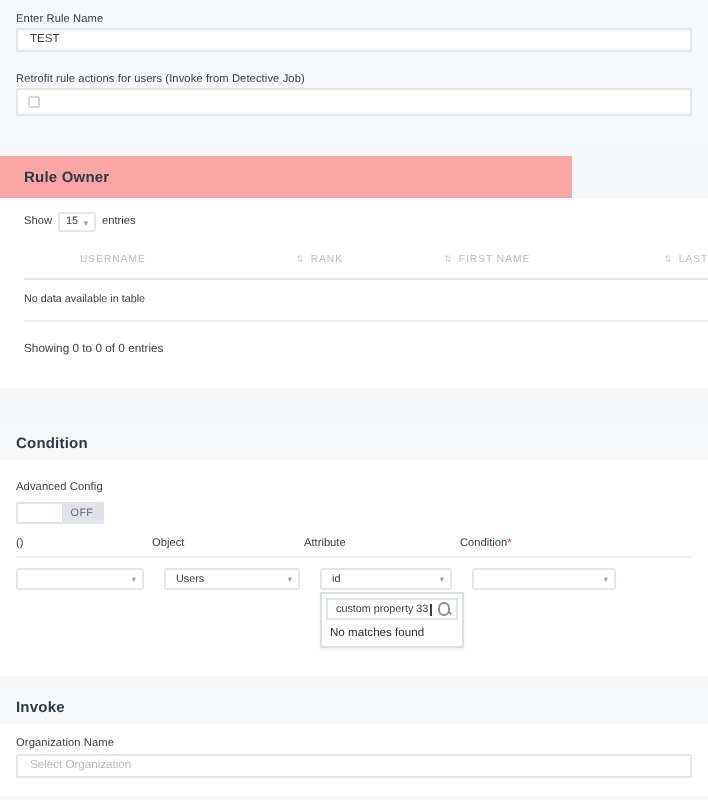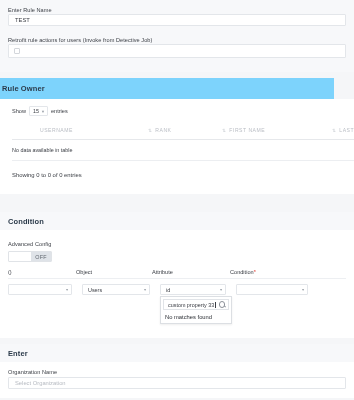--- a/index.html
+++ b/index.html
@@ -83,24 +83,24 @@
     width: 6px; height: 6px;
     border: 1px solid #d3d6db;
     background: #fff;
     box-sizing: border-box;
     border-radius: 1px;
   }
 
   
   .ruleowner-head {
     position: absolute; left: 0; top: 78px;
-    width: 334px; height: 21px;
-    background: #7dd3fc;
-    display: flex; align-items: center;
-    padding-left: 2px;
+    width: 286px; height: 21px;
+    background: #fca5a5;
+    display: flex; align-items: center;
+    padding-left: 12px;
     box-sizing: border-box;
   }
   .ruleowner-body {
     position: absolute; left: 0; top: 99px;
     width: 354px; height: 95px;
     background: #ffffff;
   }
   .show-entries {
     position: absolute; left: 12px; top: 7px;
     display: flex; align-items: center;
@@ -454,21 +454,21 @@
           <span class="v"></span>
           <span class="c">▾</span>
         </div>
       </div>
     </div>
   </div>
 
   <div class="gap2"></div>
 
   <div class="act-head">
-    <span class="sec-title">Enter</span>
+    <span class="sec-title">Invoke</span>
   </div>
 
   <div class="act-body panel">
     <div class="field-label lbl-org">Organization Name</div>
     <div class="input-box placeholder inp-org">Select Organization</div>
   </div>
 
   <div class="bottom-strip"></div>
 </div>
 

